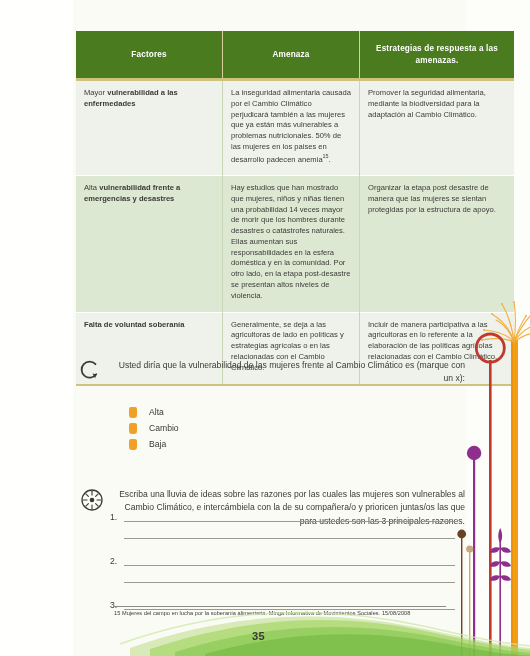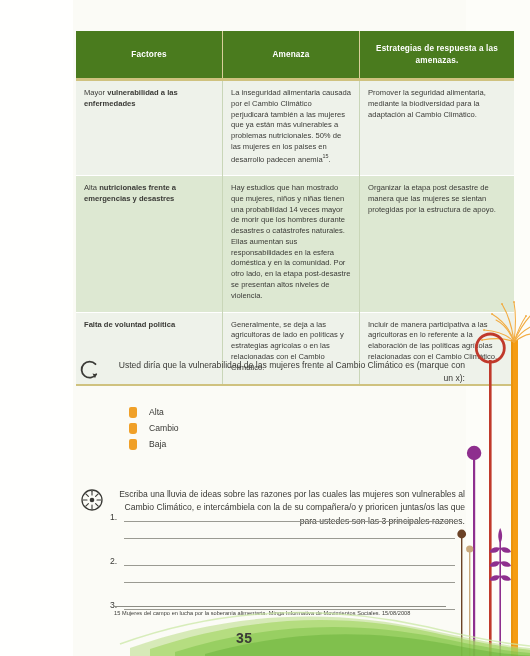--- a/index.html
+++ b/index.html
@@ -187,23 +187,23 @@
     width: 350px;
     font-size: 5.6px;
     color: #3b3b37;
     letter-spacing: .05px;
     white-space: nowrap;
   }
 
   
   .pagenum {
     position: absolute;
-    left: 236px;
+    left: 252px;
     top: 630px;
-    font-size: 14px;
+    font-size: 11px;
     font-weight: bold;
     color: #3b3b37;
     letter-spacing: .5px;
     z-index: 6;
   }
 
   
   .deco-right {
     position: absolute;
     left: 452px; top: 300px;
@@ -233,26 +233,26 @@
       <th class="c3">Estrategias de respuesta a las amenazas.</th>
     </tr>
   </thead>
   <tbody>
     <tr class="row-a">
       <td class="c1"><span>Mayor </span><span class="b">vulnerabilidad a las enfermedades</span></td>
       <td class="c2"><span>La inseguridad alimentaria causada por el Cambio Climático perjudicará también a las mujeres que ya están más vulnerables a problemas nutricionales. 50% de las mujeres en los paises en desarrollo padecen anemia</span><sup>15</sup><span>.</span></td>
       <td class="c3">Promover la seguridad alimentaria, mediante la biodiversidad para la adaptación al Cambio Climático.</td>
     </tr>
     <tr class="row-b">
-      <td class="c1"><span>Alta </span><span class="b">nutricionales frente a emergencias y desastres</span></td>
+      <td class="c1"><span>Alta </span><span class="b">vulnerabilidad frente a emergencias y desastres</span></td>
       <td class="c2">Hay estudios que han mostrado que mujeres, niños y niñas tienen una probabilidad 14 veces mayor de morir que los hombres durante desastres o catástrofes naturales. Ellas aumentan sus responsabilidades en la esfera doméstica y en la comunidad. Por otro lado, en la etapa post-desastre se presentan altos niveles de violencia.</td>
       <td class="c3">Organizar la etapa post desastre de manera que las mujeres se sientan protegidas por la estructura de apoyo.</td>
     </tr>
     <tr class="row-c">
-      <td class="c1"><span></span><span class="b">Falta de voluntad política</span></td>
+      <td class="c1"><span></span><span class="b">Falta de voluntad soberanía</span></td>
       <td class="c2">Generalmente, se deja a las agricultoras de lado en políticas y estrategias agrícolas o en las relacionadas con el Cambio Climático.</td>
       <td class="c3">Incluir de manera participativa a las agricultoras en lo referente a la elaboración de las políticas agrícolas relacionadas con el Cambio Climático.</td>
     </tr>
   </tbody>
 </table>
 
 <div class="q-block">
   <div class="q-row">
     <div class="q-icon">
       <svg width="22" height="22" viewBox="0 0 22 22">

